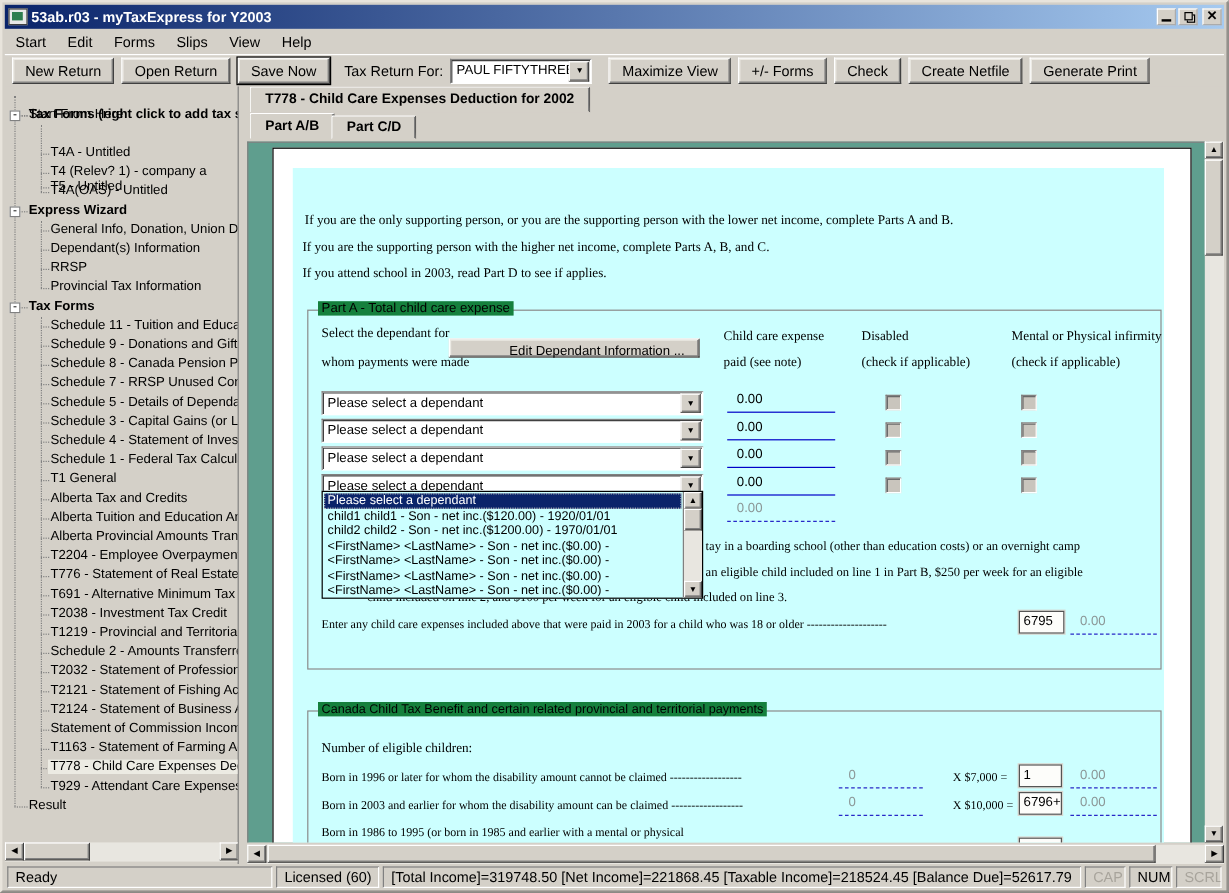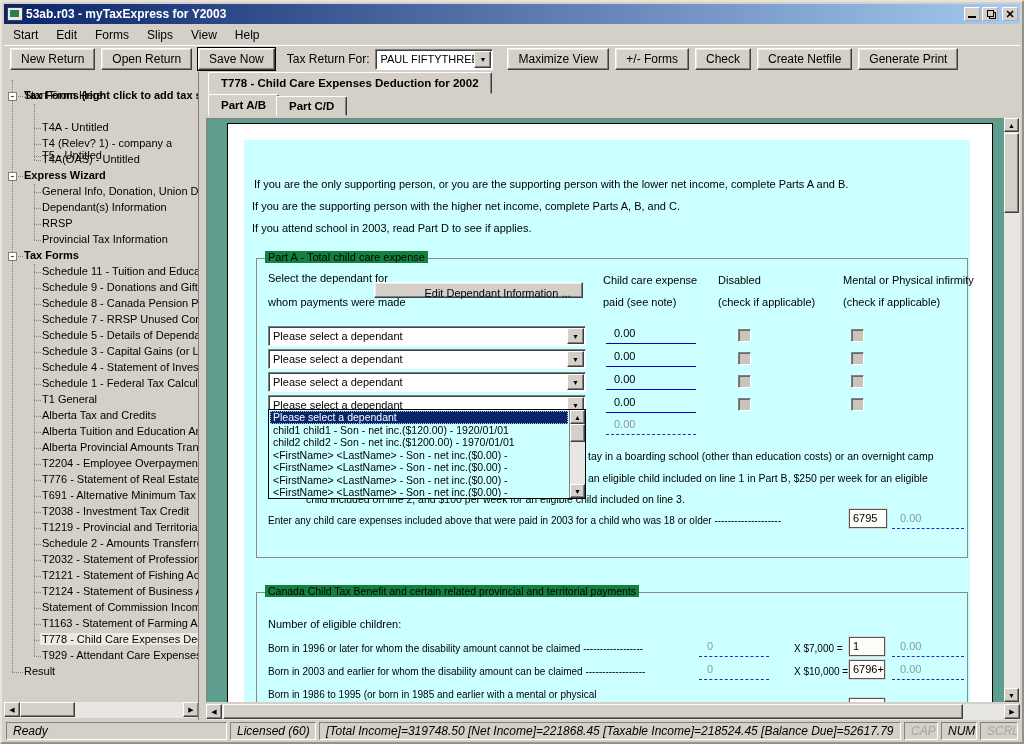--- a/index.html
+++ b/index.html
@@ -40,21 +40,21 @@
   .main{position:absolute;left:202px;top:0;right:0;bottom:0;}
   
   .tabrow1{position:absolute;left:0;top:0;right:0;height:22px;}
   .tabrow2{position:absolute;left:0;top:22px;right:0;height:24px;}
   .tab{position:absolute;top:0;height:22px;background:#D4D0C8;border:1px solid;border-color:#FFF #404040 #D4D0C8 #FFF;box-shadow:inset -1px 0 0 #808080;border-radius:2px 2px 0 0;font-size:11.5px;font-weight:bold;padding:4px 12px 0 12px;white-space:nowrap;}
   .tab.sub2{left:70px;height:20px;top:2px;padding-top:3px;}
   
   .viewport{position:absolute;left:0;top:46px;width:802px;height:584px;background:#5F9E8E;overflow:hidden;border-top:1px solid #808080;border-left:1px solid #808080;}
   .page{position:absolute;left:20px;top:4px;width:766px;height:1200px;background:#fff;border:1px solid #000;}
   .form{position:absolute;left:16px;top:16px;width:726px;height:1160px;background:#CCFFFF;font-size:11px;}
-  .abs{position:absolute;white-space:nowrap;}
+  .abs{position:absolute;white-space:nowrap;font-family:Liberation Serif, serif;}
   .fset{position:absolute;border:1px solid #8A8A8A;}
   .legend{position:absolute;top:-8px;left:8px;background:#15803d;padding:0 3px;font-size:11px;}
   .formbtn{position:absolute;background:#D4D0C8;border:1px solid;border-color:#FFF #404040 #404040 #FFF;box-shadow:inset -1px -1px 0 #808080,inset 1px 1px 0 #ECEAE4;font-size:11px;text-align:center;padding-top:4px;}
   .combo{position:absolute;background:#fff;border:1px solid;border-color:#808080 #FFF #FFF #808080;box-shadow:inset 1px 1px 0 #404040;font-size:11px;}
   .combo .ctext{position:absolute;left:4px;top:3px;white-space:nowrap;}
   .amt{position:absolute;height:17px;border-bottom:1px solid #0000C8;font-size:11px;}
   .amt span{padding-left:8px;}
   .gamt{position:absolute;height:17px;border-bottom:1px dashed #2828C8;font-size:11px;color:#8C9898;}
   .gamt span{padding-left:8px;}
   .cb{position:absolute;width:13px;height:13px;background:#C9C5BD;border:1px solid;border-color:#808080 #FFF #FFF #808080;box-shadow:inset 1px 1px 0 #6A6A6A;}
@@ -67,21 +67,21 @@
   #plist li{height:12.5px;line-height:12.5px;font-size:10.5px;padding-left:3px;white-space:nowrap;}
   #plist li.sel{background:#0A246A;color:#fff;outline:1px dotted #C0C0C0;outline-offset:-1px;}
   .pscroll{position:absolute;right:0;top:0;width:16px;bottom:0;background:#E8E6E0;border-left:1px solid #808080;}
   .sbtn{position:absolute;left:0;width:15px;height:14px;background:#D4D0C8;border:1px solid;border-color:#FFF #404040 #404040 #FFF;box-shadow:inset -1px -1px 0 #808080;font-size:7px;text-align:center;line-height:13px;}
   .sthumb{position:absolute;background:#D4D0C8;border:1px solid;border-color:#FFF #404040 #404040 #FFF;box-shadow:inset -1px -1px 0 #808080;}
   
   .vscroll{position:absolute;right:0;top:46px;width:16px;height:584px;background:#E8E6E0;}
   .hscroll{position:absolute;height:16px;background:#E8E6E0;}
   .hbtn{position:absolute;top:0;width:16px;height:15px;background:#D4D0C8;border:1px solid;border-color:#FFF #404040 #404040 #FFF;box-shadow:inset -1px -1px 0 #808080;font-size:7px;text-align:center;line-height:14px;}
   
-  .statusbar{position:absolute;left:2px;bottom:2px;right:2px;height:20px;display:flex;gap:3px;padding:2px 2px 0 2px;font-size:12px;font-style:italic;}
+  .statusbar{position:absolute;left:2px;bottom:2px;right:2px;height:20px;display:flex;gap:3px;padding:2px 2px 0 2px;font-size:12px;}
   .pane{border:1px solid;border-color:#808080 #FFF #FFF #808080;padding:1px 6px 0 6px;white-space:nowrap;overflow:hidden;}
   .pane.grey{color:#A8A49C;}
 </style>
 </head>
 <body>
 
 <div id="win">
 
   <div class="titlebar">
     <span class="appicon"></span>

